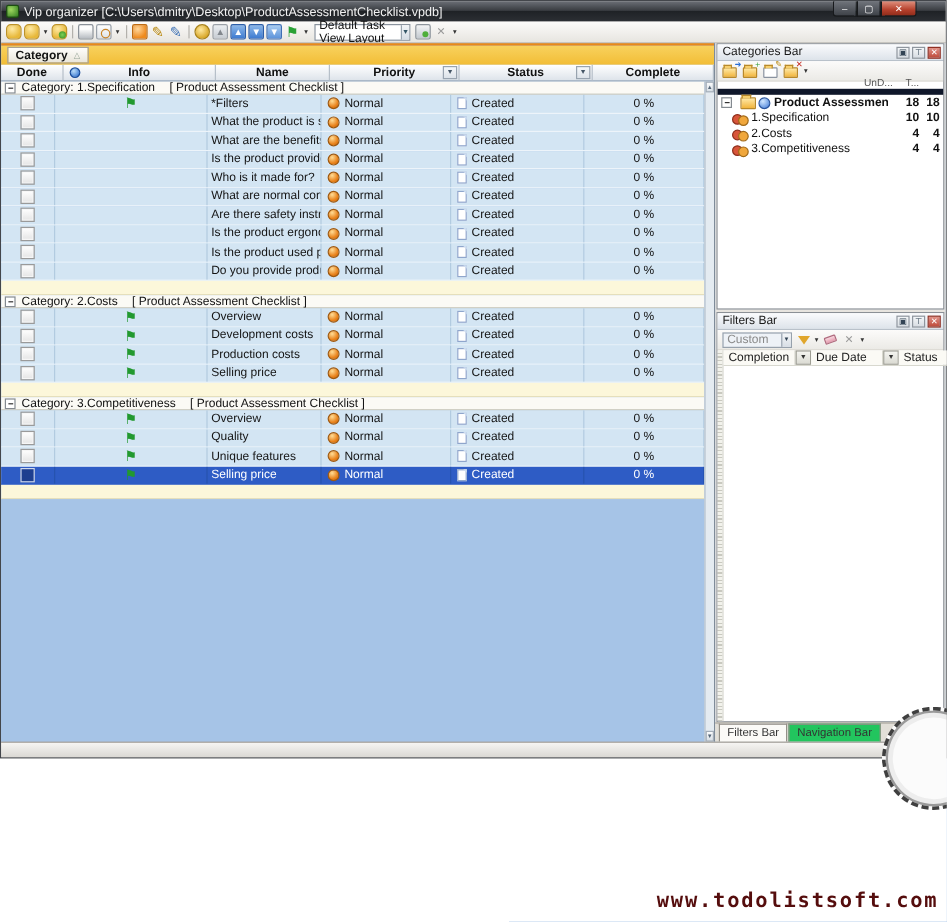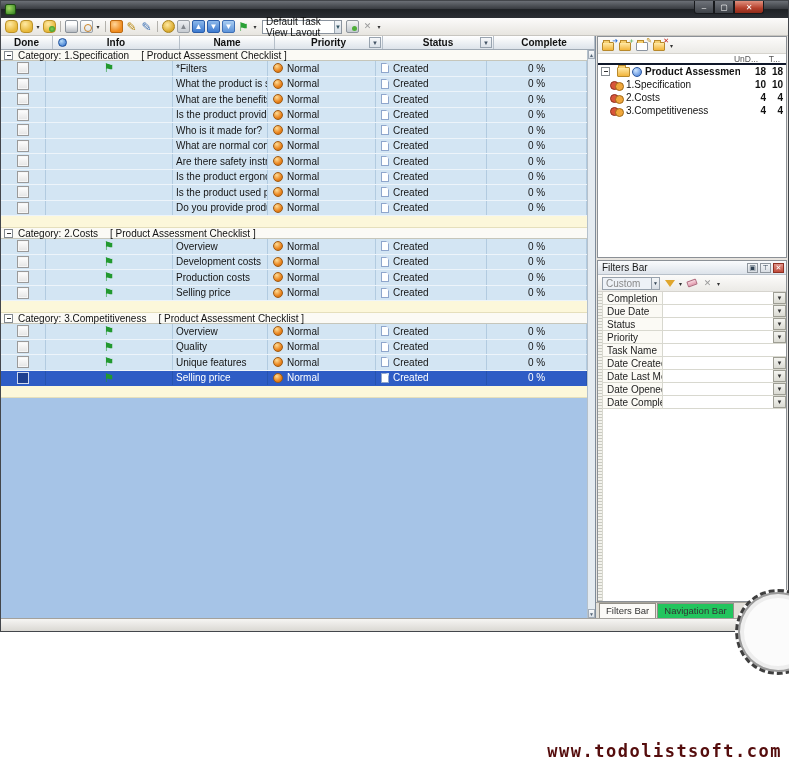--- a/index.html
+++ b/index.html
@@ -84,21 +84,21 @@
 .pbtns{margin-left:auto;display:flex;gap:2px}
 .pbtn{width:11px;height:10px;font-size:7px;display:flex;align-items:center;justify-content:center;border:1px solid #8f969e;background:linear-gradient(#f4f6f8,#d8dde3);color:#345}
 .pbtn.close{background:linear-gradient(#e09288,#bf4a3a);color:#fff;border-color:#8f2f22}
 .ptoolbar{height:17px;border-bottom:1px solid #d6d4ce;display:flex;align-items:center;padding-left:4px;background:linear-gradient(#fcfbfa,#ebeae6);gap:3px;flex:none}
 .cic{width:14px;height:12px;position:relative;flex:none}
 .fold{position:absolute;left:0;bottom:0;width:12px;height:9px;background:linear-gradient(#ffe9a6,#f2b53c);border:1px solid #b8892b;border-radius:1px}
 .fold::before{content:"";position:absolute;top:-3px;left:0;width:5px;height:2px;background:#f6cf6e;border:1px solid #b8892b;border-bottom:none}
 .cic .ov{position:absolute;right:-2px;top:-2px;font-size:7px;line-height:1}
 .cic.edit .fold{background:#fff;border-color:#8a93a0}
 .dddot{font-size:6px;color:#333}
-.cat-colhead{height:11px;border-bottom:2px solid #0f172a;display:flex;font-size:8.5px;color:#555;justify-content:flex-end;align-items:flex-start;padding-right:6px;flex:none}
+.cat-colhead{height:11px;border-bottom:5px solid #0f172a;display:flex;font-size:8.5px;color:#555;justify-content:flex-end;align-items:flex-end;padding-right:20px;flex:none}
 .cat-colhead span{text-align:right}
 .cc1{width:30px}.cc2{width:22px}
 .tree{font-size:10px;color:#111}
 .tree-row{height:13px;display:flex;align-items:center;position:relative}
 .tree-row.root{font-weight:bold}
 .tree-row.child{padding-left:12px}
 .num{width:26px;text-align:right;font-weight:bold;flex:none}
 .num.last{width:20px;padding-right:3px}
 .tlabel{overflow:hidden;white-space:nowrap;flex:1}
 .folder{width:13px;height:10px;position:relative;background:linear-gradient(#ffe9a6,#f2b53c);border:1px solid #b8892b;border-radius:1px;margin:0 2px;flex:none}
@@ -109,41 +109,42 @@
 .people::after{content:"";position:absolute;left:5px;top:2px;width:7px;height:7px;border-radius:50%;background:#f0a73c;border:1px solid #a06a1a}
 
 .fcombo{width:58px;height:13px;background:#eef2f7;border:1px solid #97a1ac;font-size:10px;color:#8a8a8a;display:flex;align-items:center;padding-left:3px}
 .fcombo .arrow{margin-left:auto;width:8px;height:11px;border-left:1px solid #97a1ac;background:linear-gradient(#f4f6f8,#d8dee5);font-size:5px;display:flex;align-items:center;justify-content:center;color:#345}
 .fi{width:13px;height:13px;display:flex;align-items:center;justify-content:center;font-size:10px;flex:none}
 .funnel{width:0;height:0;border-left:5px solid transparent;border-right:5px solid transparent;border-top:7px solid #e0a62c}
 .eraser{width:10px;height:6px;background:linear-gradient(#f8d6de,#e39aad);border:1px solid #b06a7e;transform:rotate(-20deg);border-radius:1px}
 .fx{color:#9a9a9a;font-size:9px}
 .fbody{flex:1;display:flex;min-height:0}
 .fgrip{width:5px;border-right:1px solid #d8d8cf;background:repeating-linear-gradient(0deg,#c9c9c0 0 1px,#f2f2ec 1px 3px);flex:none}
-.flist{flex:1;display:flex;flex-direction:column;min-width:0}
+.flist{flex:1;display:flex;flex-direction:row;min-width:0}
 .frow{height:13px;display:flex;border-bottom:1px solid #d8d8cf;font-size:10px;flex:none;align-items:stretch}
 .flabel{width:60px;background:#fbfaf5;border-right:1px solid #d8d8cf;padding-left:4px;display:flex;align-items:center;overflow:hidden;white-space:nowrap;color:#222;flex:none}
 .fval{flex:1;background:#fff;min-width:0}
 .fdd{width:13px;background:linear-gradient(#f4f4f0,#dbdbd3);border:1px solid #9e9e94;display:flex;align-items:center;justify-content:center;font-size:6px;color:#333;flex:none}
 .fwhite{flex:1;background:#fff}
 
 .side-tabs{height:16px;display:flex;align-items:flex-end;padding-left:3px;background:#e2dfd8;border-top:1px solid #a7a49c;gap:1px;flex:none}
 .stab{font-size:9.5px;padding:1px 6px 2px;border:1px solid #939088;border-bottom:none;background:#22c55e;color:#333}
 .stab.active{background:#fbfaf7}
 .bottomstrip{height:13px;background:linear-gradient(#f6f5f3,#dad8d3);border-top:1px solid #a3a19c;flex:none}
 
 .watch{position:absolute;left:735px;top:589px;width:86px;height:86px;border-radius:50%;background:#fbfbfb;border:3px dashed #3f3f3f;box-shadow:inset 0 0 0 2px #9a9a9a, inset 0 0 0 6px #ededed;z-index:6}
 .url{position:absolute;right:7px;bottom:7px;font-family:"DejaVu Sans Mono",monospace;font-weight:bold;font-size:17px;letter-spacing:1.5px;color:#550d0d;z-index:7}
 </style>
 </head>
 <body>
 
 <div class="window">
   <div class="titlebar">
     <span class="app-icon"></span>
+    <span class="title-text">Vip organizer [C:\Users\dmitry\Desktop\ProductAssessmentChecklist.vpdb]</span>
     <span class="win-btns">
       <span class="wbtn first">–</span>
       <span class="wbtn">▢</span>
       <span class="wbtn close">✕</span>
     </span>
   </div>
   <div class="toolbar" id="toolbar">
       <span class="ti db"></span>
       <span class="ti db2"></span>
       <span class="ti dd">▾</span>
@@ -167,20 +168,26 @@
       <span class="combo">
         <span>Default Task View Layout</span>
         <span class="arrow">▼</span>
       </span>
       <span class="ti wrench"></span>
       <span class="ti xgray">✕</span>
       <span class="ti dd">▾</span>
     </div>
   <div class="content">
     <div class="grid-panel">
+      <div class="groupband">
+        <span class="gchip">
+          <span>Category</span>
+          <span class="tri">△</span>
+        </span>
+      </div>
       <div class="colheaders" id="colheaders">
           <div class="hcell" style="width: 52px;">
             <span>Done</span>
           </div>
           <div class="hcell" style="width: 127px;">
             <span class="info-orb"></span>
             <span>Info</span>
           </div>
           <div class="hcell" style="width: 95px; align-items: center;">
             <span>Name</span>
@@ -598,20 +605,28 @@
             <div class="bluefill"></div>
           </div>
         <div class="scrollstrip">
           <span class="sarr">▲</span>
           <span class="sarr">▼</span>
         </div>
       </div>
     </div>
     <div class="side">
       <div class="panel cat-panel">
+        <div class="phead">
+          <span>Categories Bar</span>
+          <span class="pbtns">
+            <span class="pbtn">▣</span>
+            <span class="pbtn">⊤</span>
+            <span class="pbtn close">✕</span>
+          </span>
+        </div>
         <div class="ptoolbar">
           <span class="cic">
               <span class="fold"></span>
               <span class="ov" style="color:#2b6fd6">➜</span>
             </span>
           <span class="cic">
               <span class="fold"></span>
               <span class="ov" style="color:#2e9a2e">＋</span>
             </span>
           <span class="cic edit">

